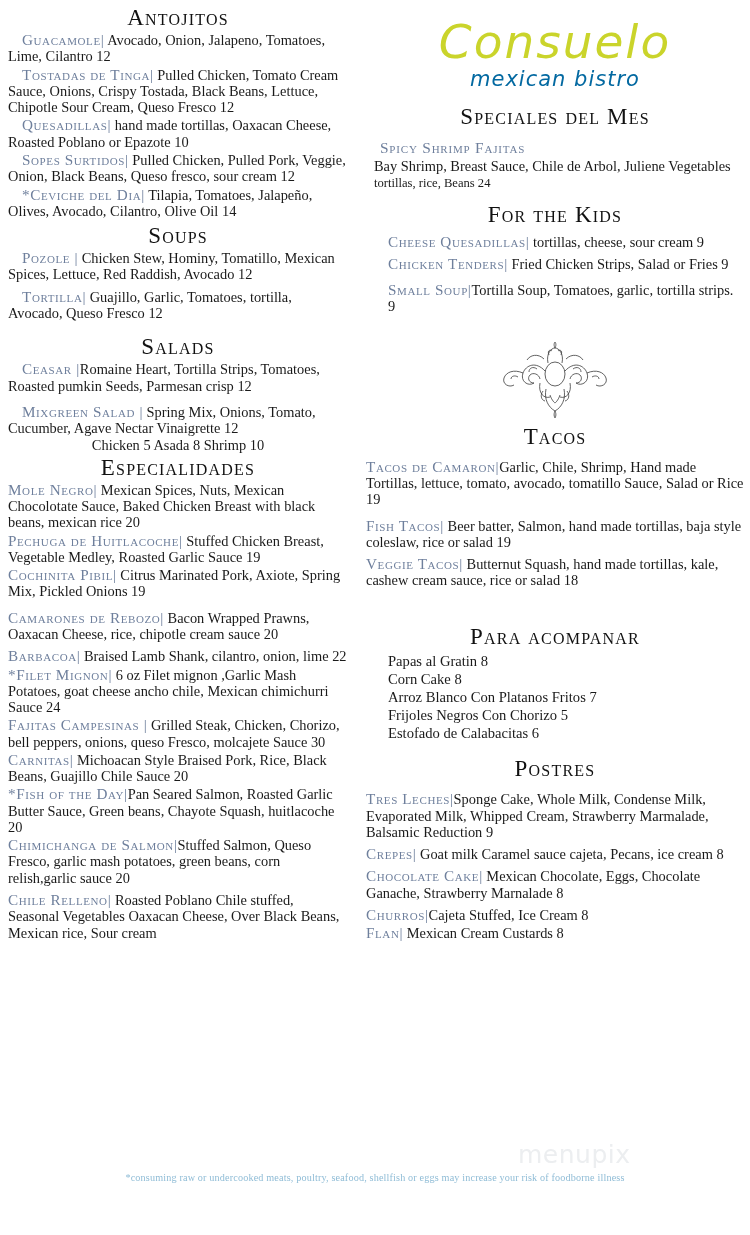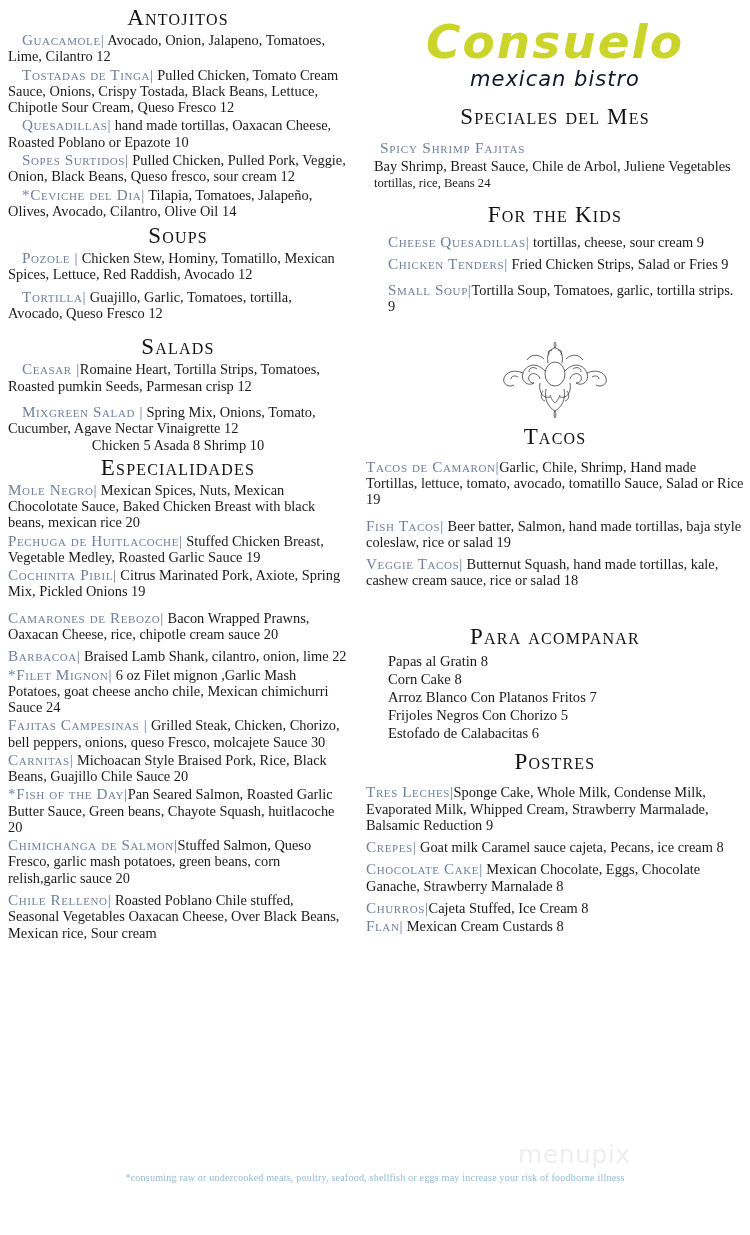--- a/index.html
+++ b/index.html
@@ -23,28 +23,28 @@
 
   
   .logo-wrap{text-align:center;padding-top:14px;}
   .logo-main{
     font-family:"DejaVu Sans", sans-serif;
     font-style:italic;
     font-size:47px;
     letter-spacing:2px;
     color:#cad42b;
     line-height:1.0;
-    font-weight:700;
+    font-weight:400;
     display:block;
   }
   .logo-sub{
     font-family:"DejaVu Sans", sans-serif;
     font-style:italic;
     font-size:21px;
-    color:#0f172a;
+    color:#0369a1;
     letter-spacing:1px;
     display:block;
     margin-top:2px;
   }
 
   
   .section-head{
     text-align:center;
     color:#111;
     font-family:"Liberation Serif", serif;
@@ -222,21 +222,21 @@
 
     <div class="section-head" style="margin-top:36px;">Para acompanar</div>
     <div style="margin-top:3px;">
       <div class="plain-line">Papas al Gratin  8</div>
       <div class="plain-line">Corn Cake  8</div>
       <div class="plain-line">Arroz Blanco Con Platanos Fritos  7</div>
       <div class="plain-line">Frijoles Negros Con Chorizo  5</div>
       <div class="plain-line">Estofado de Calabacitas  6</div>
     </div>
 
-    <div class="section-head" style="margin-top:8px;">Postres</div>
+    <div class="section-head" style="margin-top:15px;">Postres</div>
     <p class="item noind gap"><span class="name">Tres Leches</span><span class="name">|</span><span class="desc">Sponge Cake, Whole Milk, Condense Milk, Evaporated Milk, Whipped Cream, Strawberry Marmalade, Balsamic Reduction 9</span></p>
     <p class="item noind gap-sm"><span class="name">Crepes</span><span class="name">|</span><span class="desc">  Goat milk Caramel sauce cajeta, Pecans, ice cream 8</span></p>
     <p class="item noind gap-sm"><span class="name">Chocolate Cake</span><span class="name">|</span><span class="desc"> Mexican Chocolate, Eggs, Chocolate Ganache, Strawberry Marnalade 8</span></p>
     <p class="item noind gap-sm"><span class="name">Churros</span><span class="name">|</span><span class="desc">Cajeta Stuffed, Ice Cream  8</span></p>
     <p class="item noind"><span class="name">Flan</span><span class="name">|</span><span class="desc"> Mexican Cream Custards   8</span></p>
   </div>
 
   <div class="watermark">menupix</div>
 
   <div class="disclaimer">*consuming raw or undercooked meats, poultry, seafood, shellfish or eggs may increase your risk of foodborne illness</div>

